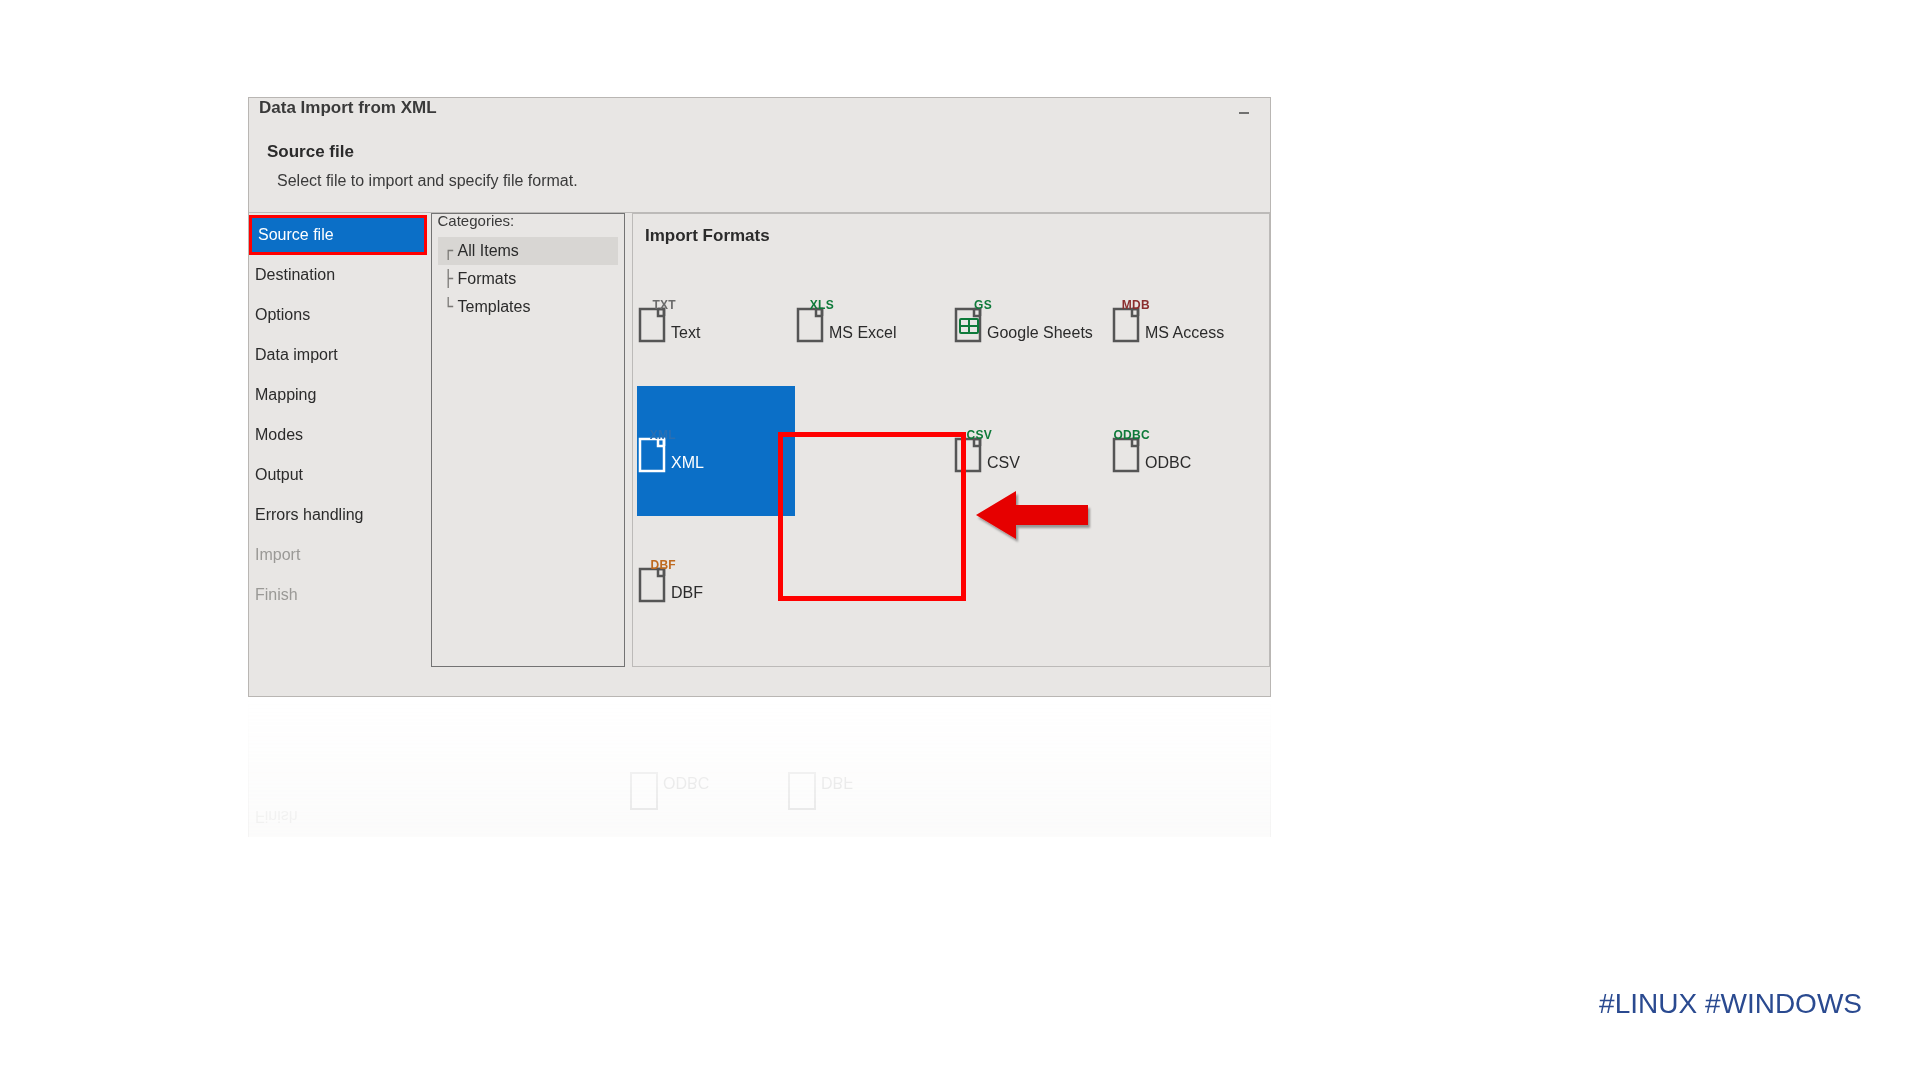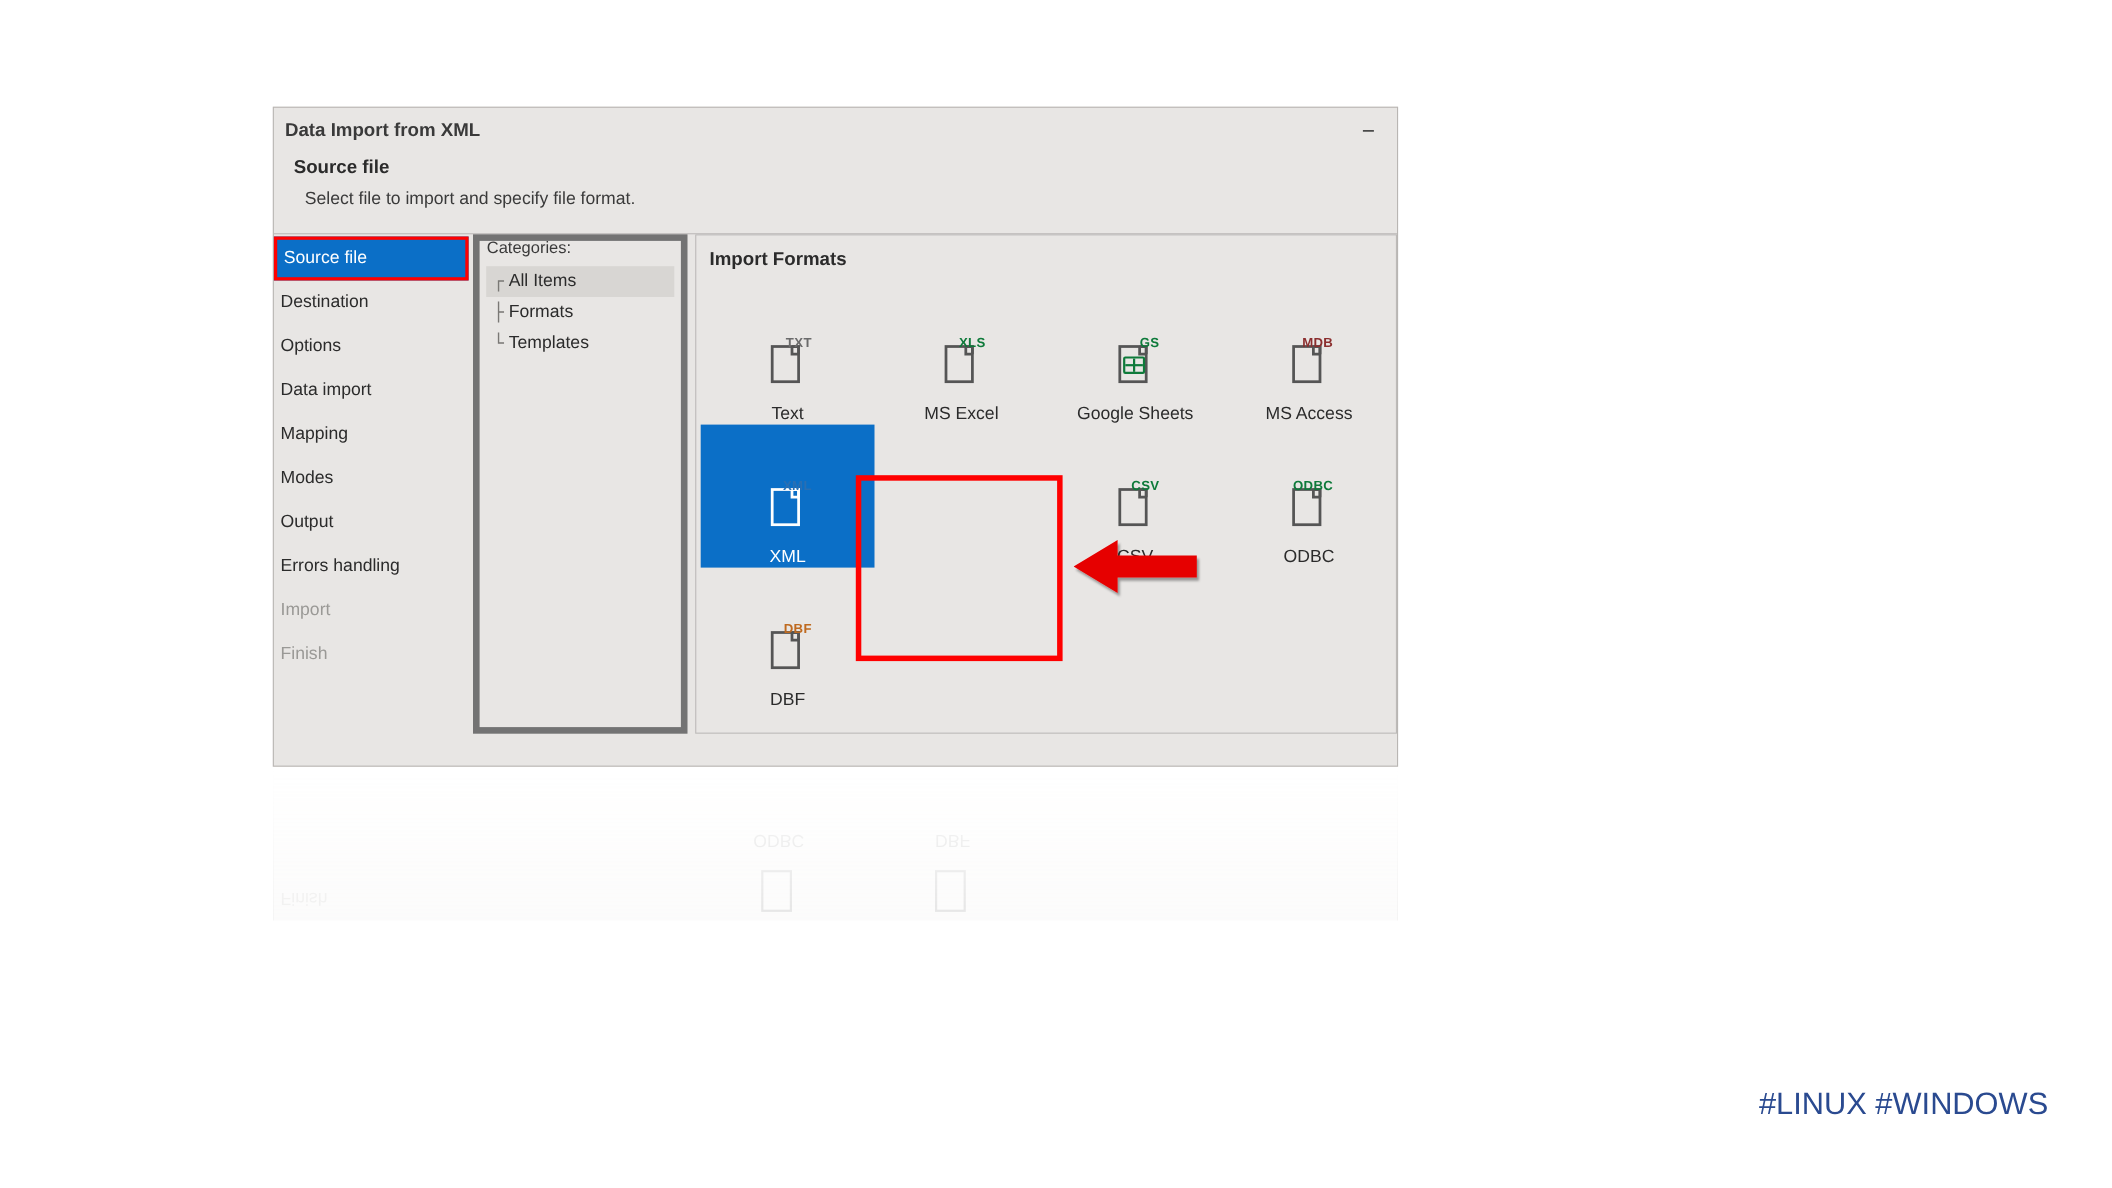--- a/index.html
+++ b/index.html
@@ -16,21 +16,21 @@
     left: 248px;
     top: 97px;
     width: 1023px;
     height: 600px;
     background: #e8e6e4;
     border: 1px solid #b9b6b3;
   }
   .titlebar {
     height: 42px;
     display: flex;
-    align-items: center;
+    align-items: flex-start;
     padding: 0 4px 0 10px;
     color: #3a3a3a;
     font-size: 17px;
     font-weight: 600;
   }
   .title-spacer { flex: 1; }
   .win-btn {
     width: 44px;
     height: 30px;
     display: flex;
@@ -78,21 +78,21 @@
   .sidebar-item.selected {
     background: #0b6fc7;
     color: #ffffff;
     border: 3px solid #ff0000;
   }
   .sidebar-item.disabled {
     color: #9a9996;
   }
   .cat-col {
     width: 196px;
-    border: 6px solid #737373;
+    border: 1px solid #737373;
     background: #e8e6e4;
     margin: 0 4px;
     padding: 6px 6px;
   }
   .cat-label {
     font-size: 15px;
     color: #3a3a3a;
     margin-bottom: 4px;
     margin-top: -30px;
     position: relative;
@@ -132,27 +132,26 @@
   }
   .format-grid {
     display: grid;
     grid-template-columns: repeat(4, 158px);
     justify-content: start;
     padding-left: 4px;
     padding-top: 10px;
   }
   .format-item {
     display: flex;
-    flex-direction: column;
+    flex-direction: row;
     align-items: center;
     width: 158px;
     height: 130px;
     padding-top: 8px;
     cursor: pointer;
-    justify-content: flex-end;
   }
   .format-item.selected {
     background: #0b6fc7;
     color: #ffffff;
   }
   .format-item.selected .doc-icon rect.page { stroke:#ffffff; }
   .format-item.selected .doc-icon path.fold { stroke:#ffffff; }
   .format-item.selected .ext-badge { color:#ffffff; }
   .doc-icon {
     width: 34px;

